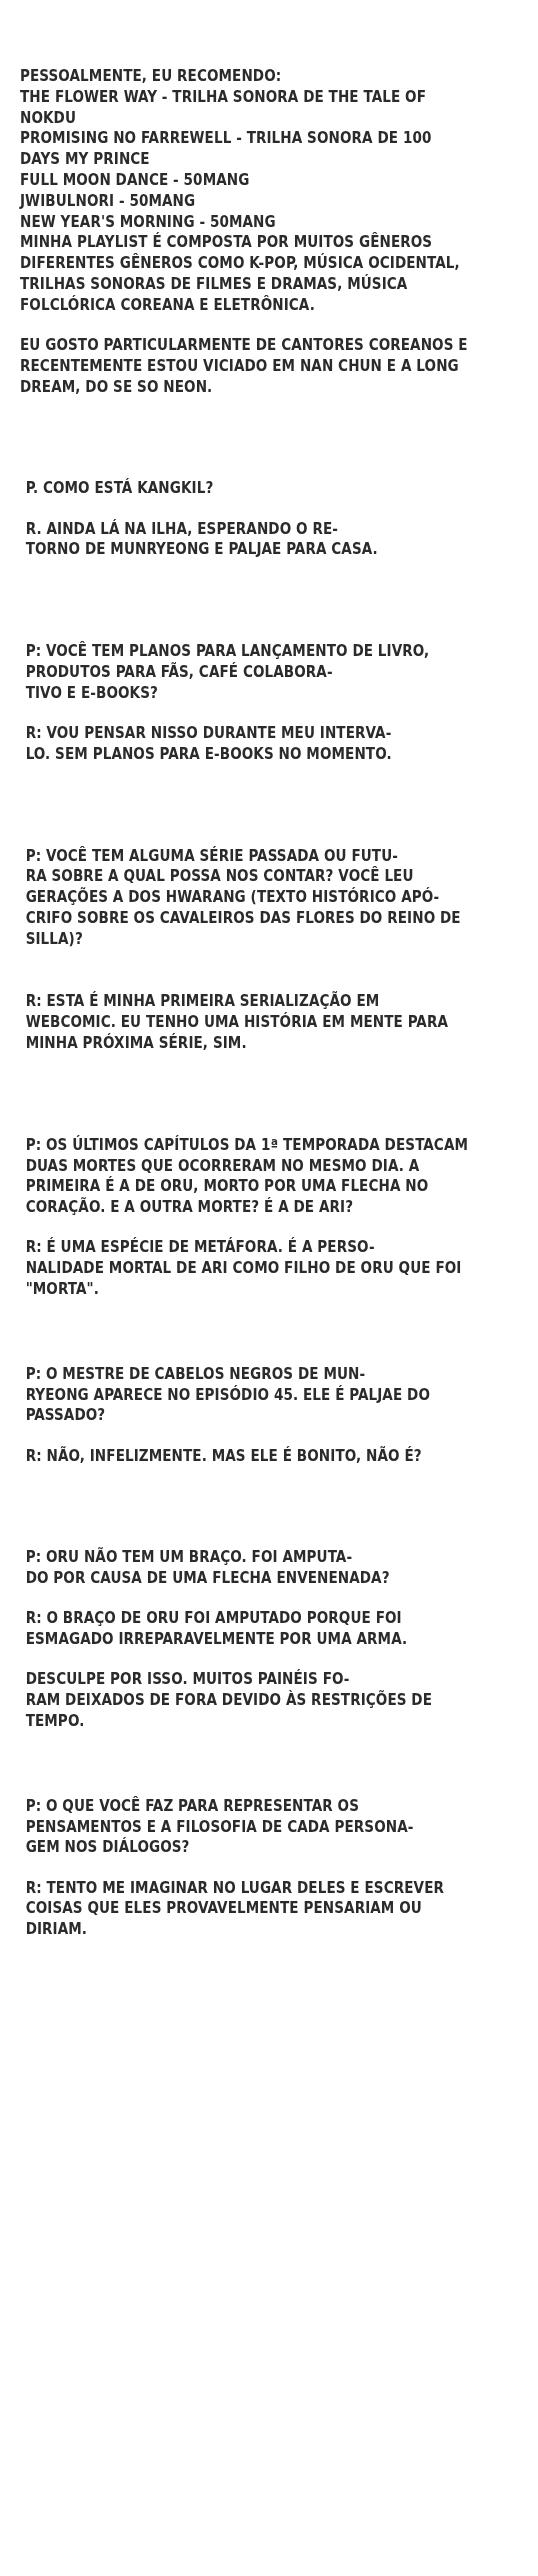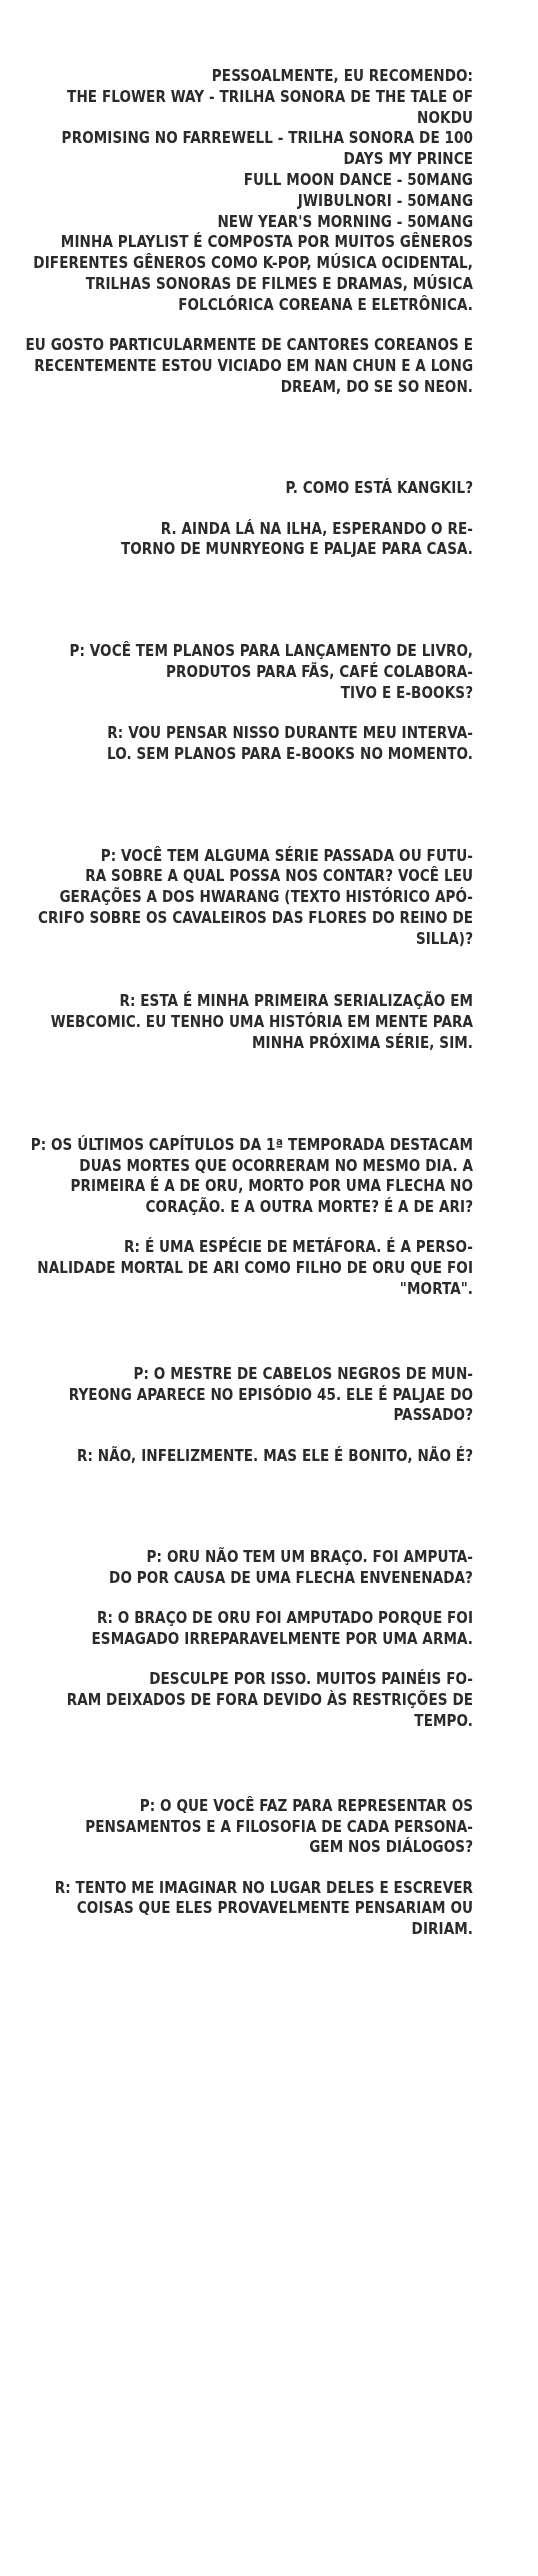--- a/index.html
+++ b/index.html
@@ -12,21 +12,20 @@
     min-height: 2576px;
     font-family: "DejaVu Sans", sans-serif;
   }
   #page {
     position: relative;
     width: 538px;
     min-height: 2576px;
     background: #ffffff;
     box-sizing: border-box;
     padding: 66px 36px 45px 20px;
-    text-align: right;
   }
   .block {
     font-family: "DejaVu Sans", sans-serif;
     font-size: 16px;
     line-height: 1.30;
     letter-spacing: 0.1px;
     color: #2b2b2b;
     font-weight: 600;
     white-space: pre-line;
     text-transform: uppercase;

